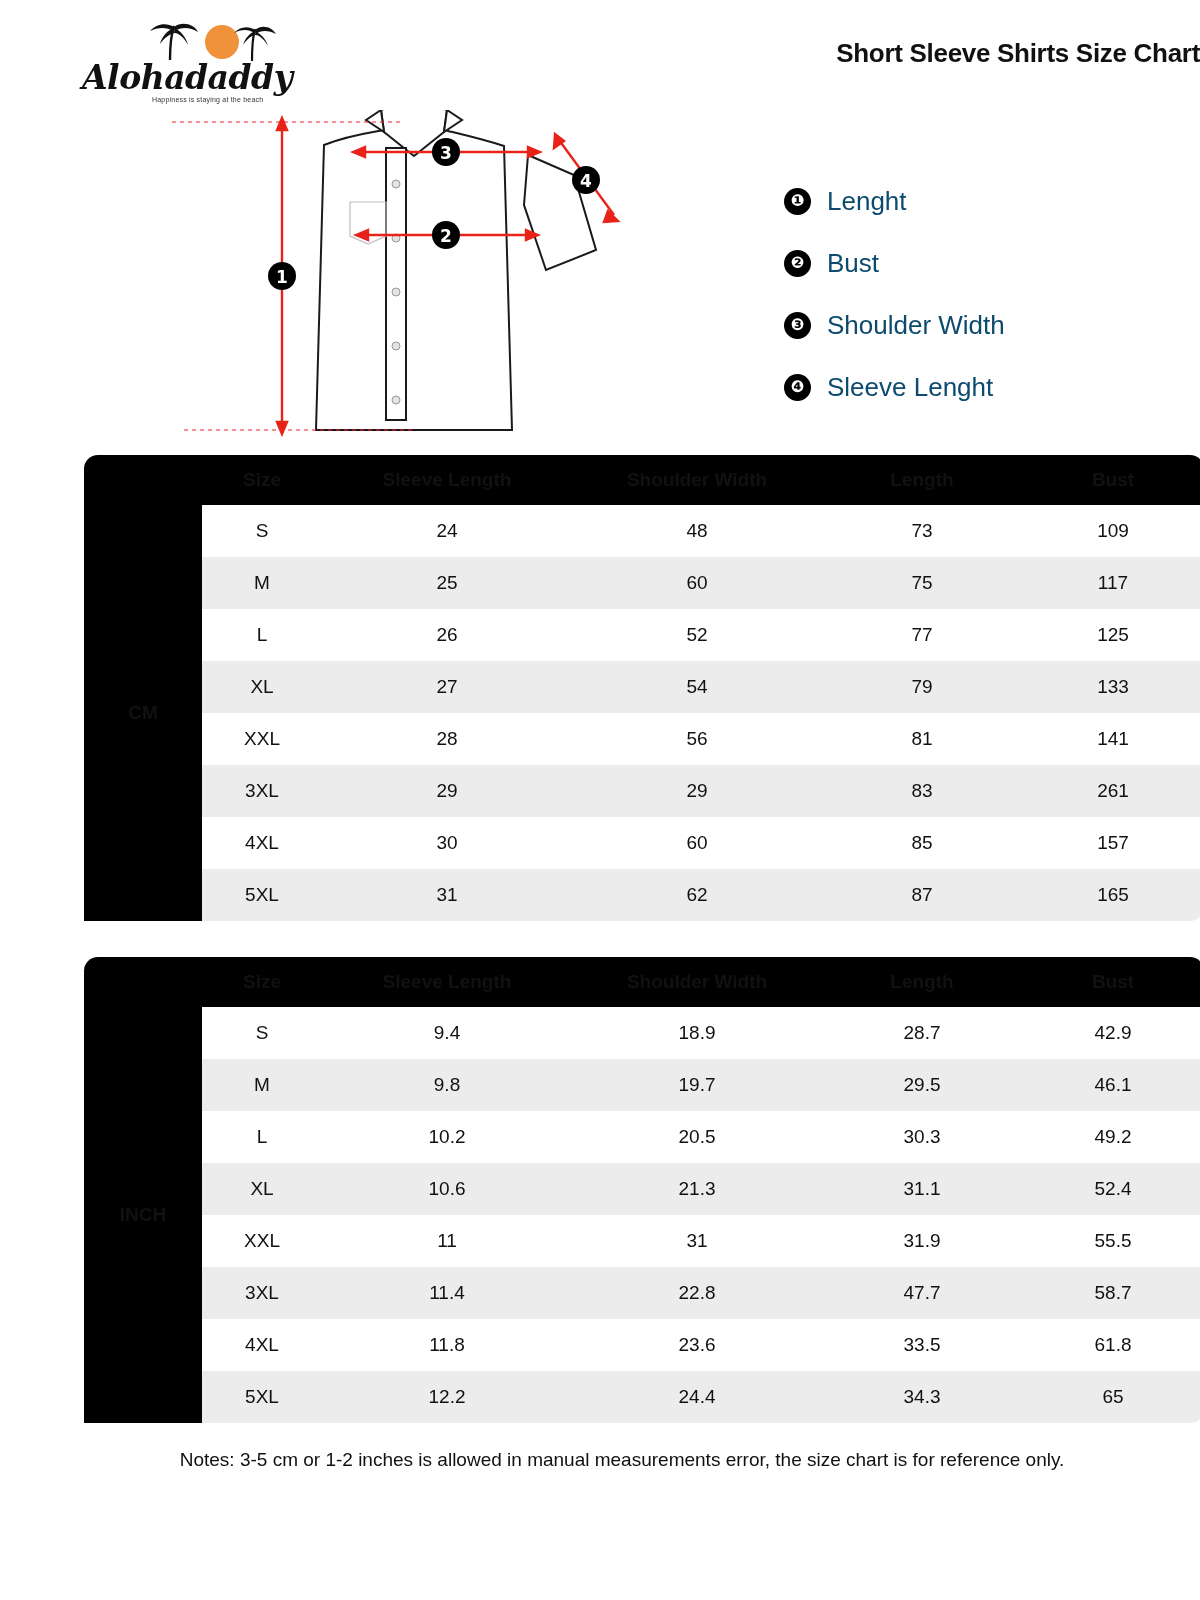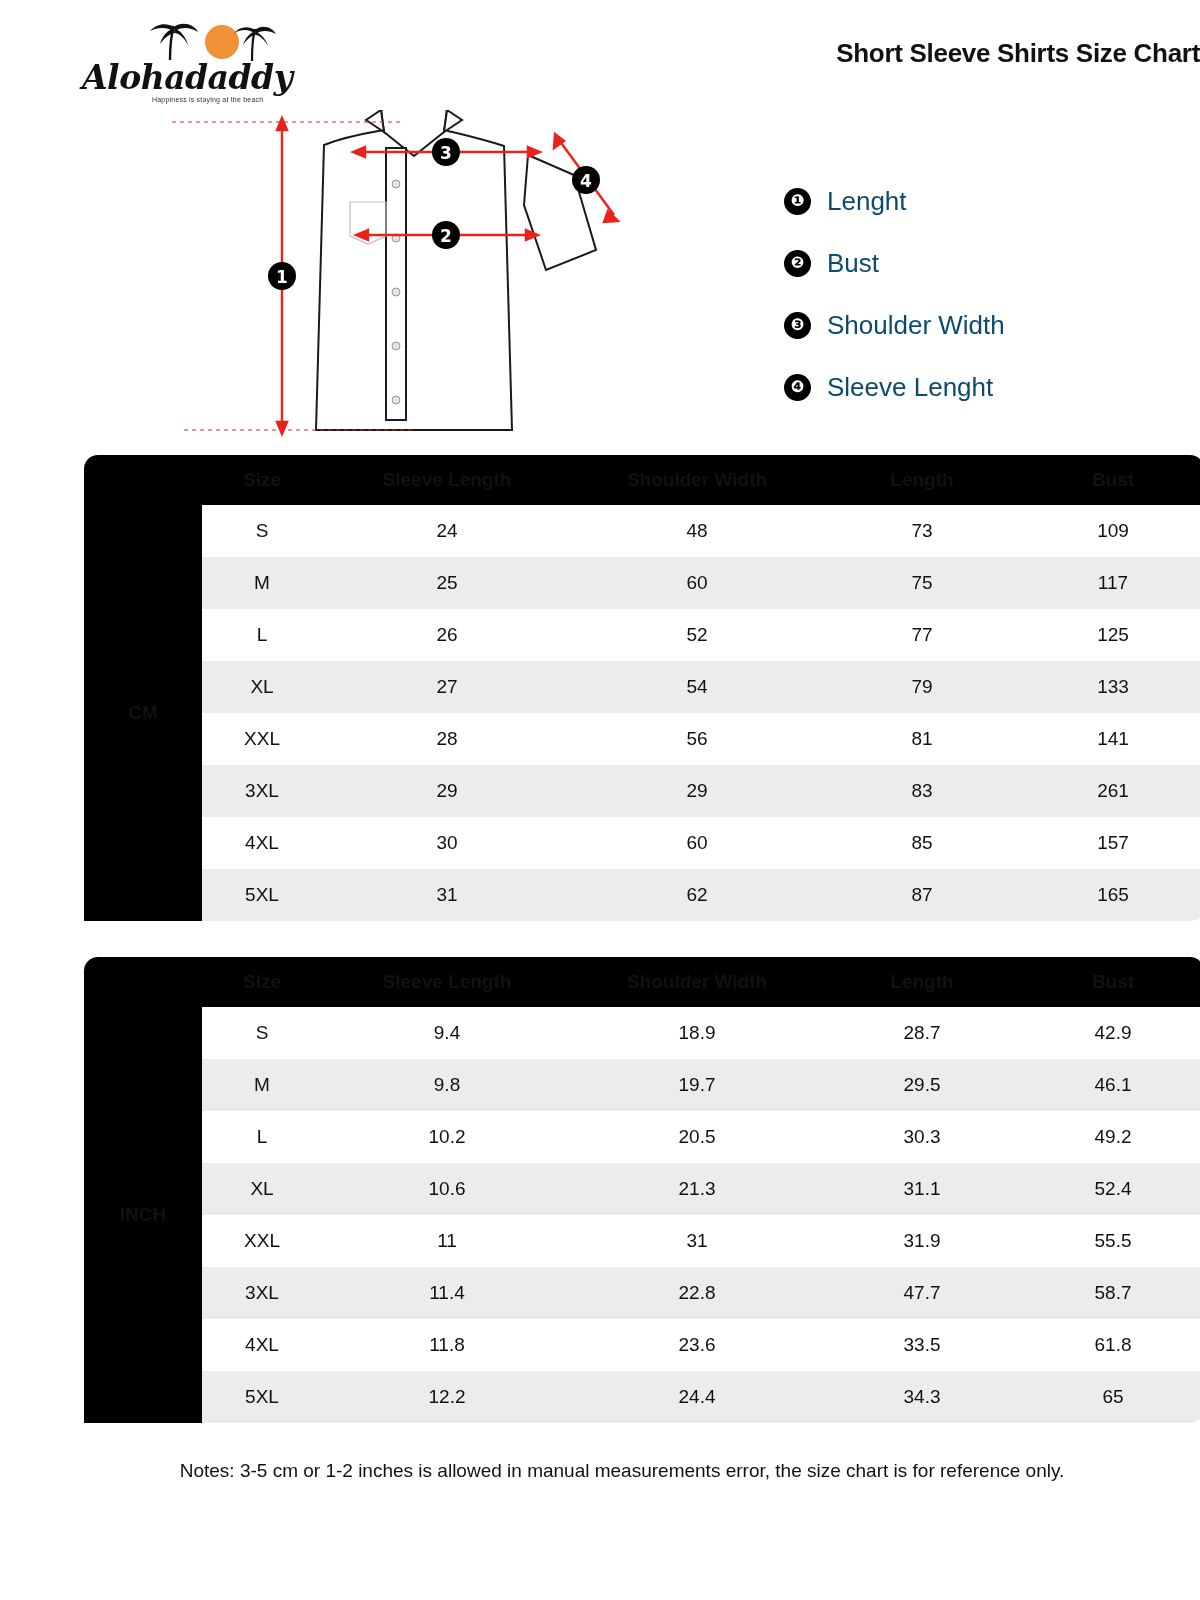--- a/index.html
+++ b/index.html
@@ -135,21 +135,21 @@
 
   .col-size { width: 120px; }
   .col-sleeve { width: 250px; }
   .col-shoulder { width: 250px; }
   .col-length { width: 200px; }
   .col-bust { width: 182px; }
 
   .spacer { height: 36px; }
 
   .notes {
-    margin-top: 37px;
+    margin-top: 26px;
     text-align: center;
     font-size: 19px;
     color: #111;
   }
 </style>
 </head>
 <body>
 
 <div class="page">
 

